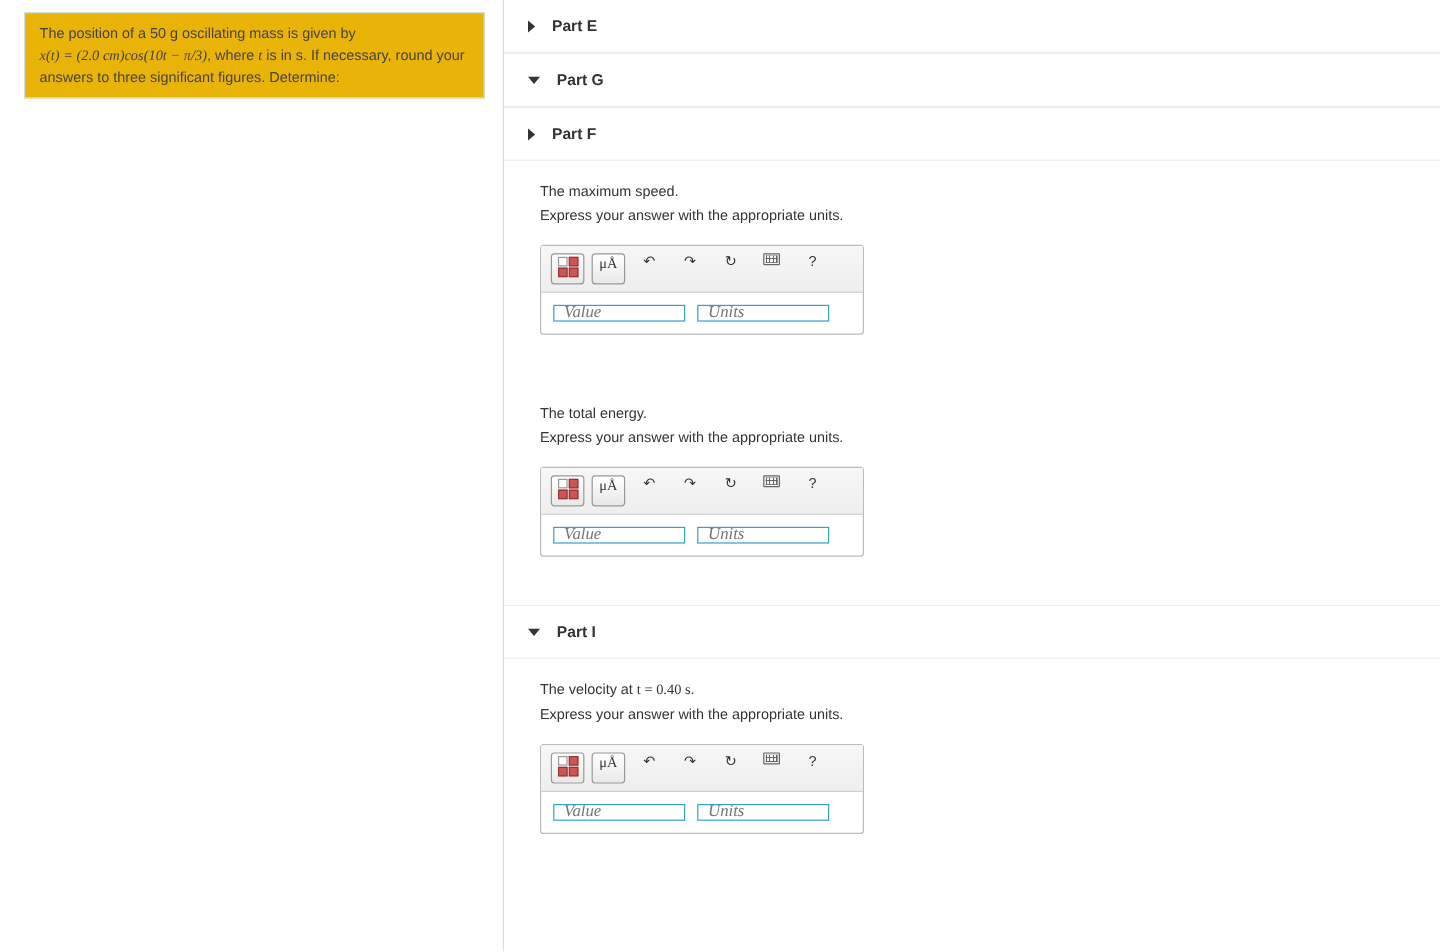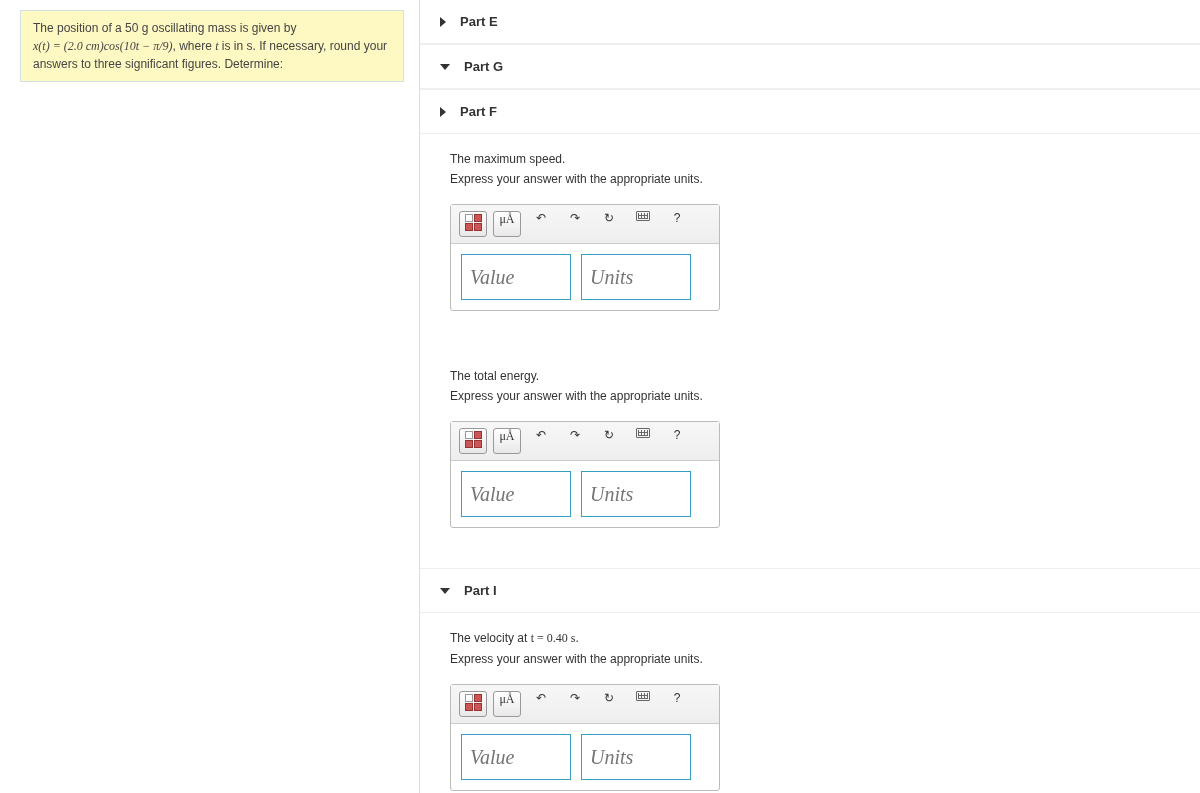--- a/index.html
+++ b/index.html
@@ -13,21 +13,21 @@
   .container {
     display: flex;
   }
   .left-col {
     width: 420px;
     padding: 10px 15px 10px 20px;
     border-right: 1px solid #ddd;
     min-height: 793px;
   }
   .problem-box {
-    background: #fef9c3;
+    background: #eab308;
     border: 1px solid #d1e0e5;
     padding: 8px 12px;
     color: #444;
     line-height: 1.5;
   }
   .problem-box .math-ital { font-style: italic; font-family: 'Times New Roman', serif; }
   .right-col {
     flex: 1;
     padding: 0;
   }
@@ -106,24 +106,24 @@
   .template-grid span:first-child { background: #fff; border:1px solid #999; }
   .tb-btn.mua { font-family: 'Times New Roman', serif; padding:0 4px; }
   .tb-btn.nb { border:none; background:none; }
   .inputs-row {
     display: flex;
     gap: 10px;
     padding: 10px;
   }
   .ans-input {
     border: 1px solid #39a0c4;
-    height: 46px;
+    height: 14px;
     font-family: 'Times New Roman', serif;
     font-style: italic;
-    font-size: 20px;
+    font-size: 14px;
     color: #a16207;
     padding: 0 8px;
     outline: none;
   }
   .ans-input.value { width: 110px; }
   .ans-input.units { width: 110px; }
   .math-serif { font-family: 'Times New Roman', serif; }
   .keyboard-icon {
     display:inline-block; width:14px; height:10px;
     border:1px solid #666; border-radius:1px;
@@ -135,21 +135,21 @@
                 repeating-linear-gradient(0deg,#666 0 1px, transparent 1px 3px);
   }
 </style>
 </head>
 <body>
 
 <div class="container">
   <div class="left-col">
     <div class="problem-box">
       <span>The position of a 50 g oscillating mass is given by</span><br>
-      <span class="math-ital">x(t) = (2.0 cm)cos(10t − π/9)</span><span>, where </span><span class="math-ital">t</span><span> is in s. If necessary, round your answers to three significant figures. Determine:</span>
+      <span class="math-ital">x(t) = (2.0 cm)cos(10t − π/3)</span><span>, where </span><span class="math-ital">t</span><span> is in s. If necessary, round your answers to three significant figures. Determine:</span>
     </div>
   </div>
 
   <div class="right-col">
 
     <div class="part-header first">
       <span class="caret caret-right"></span>
       <span>Part E</span>
     </div>
 

